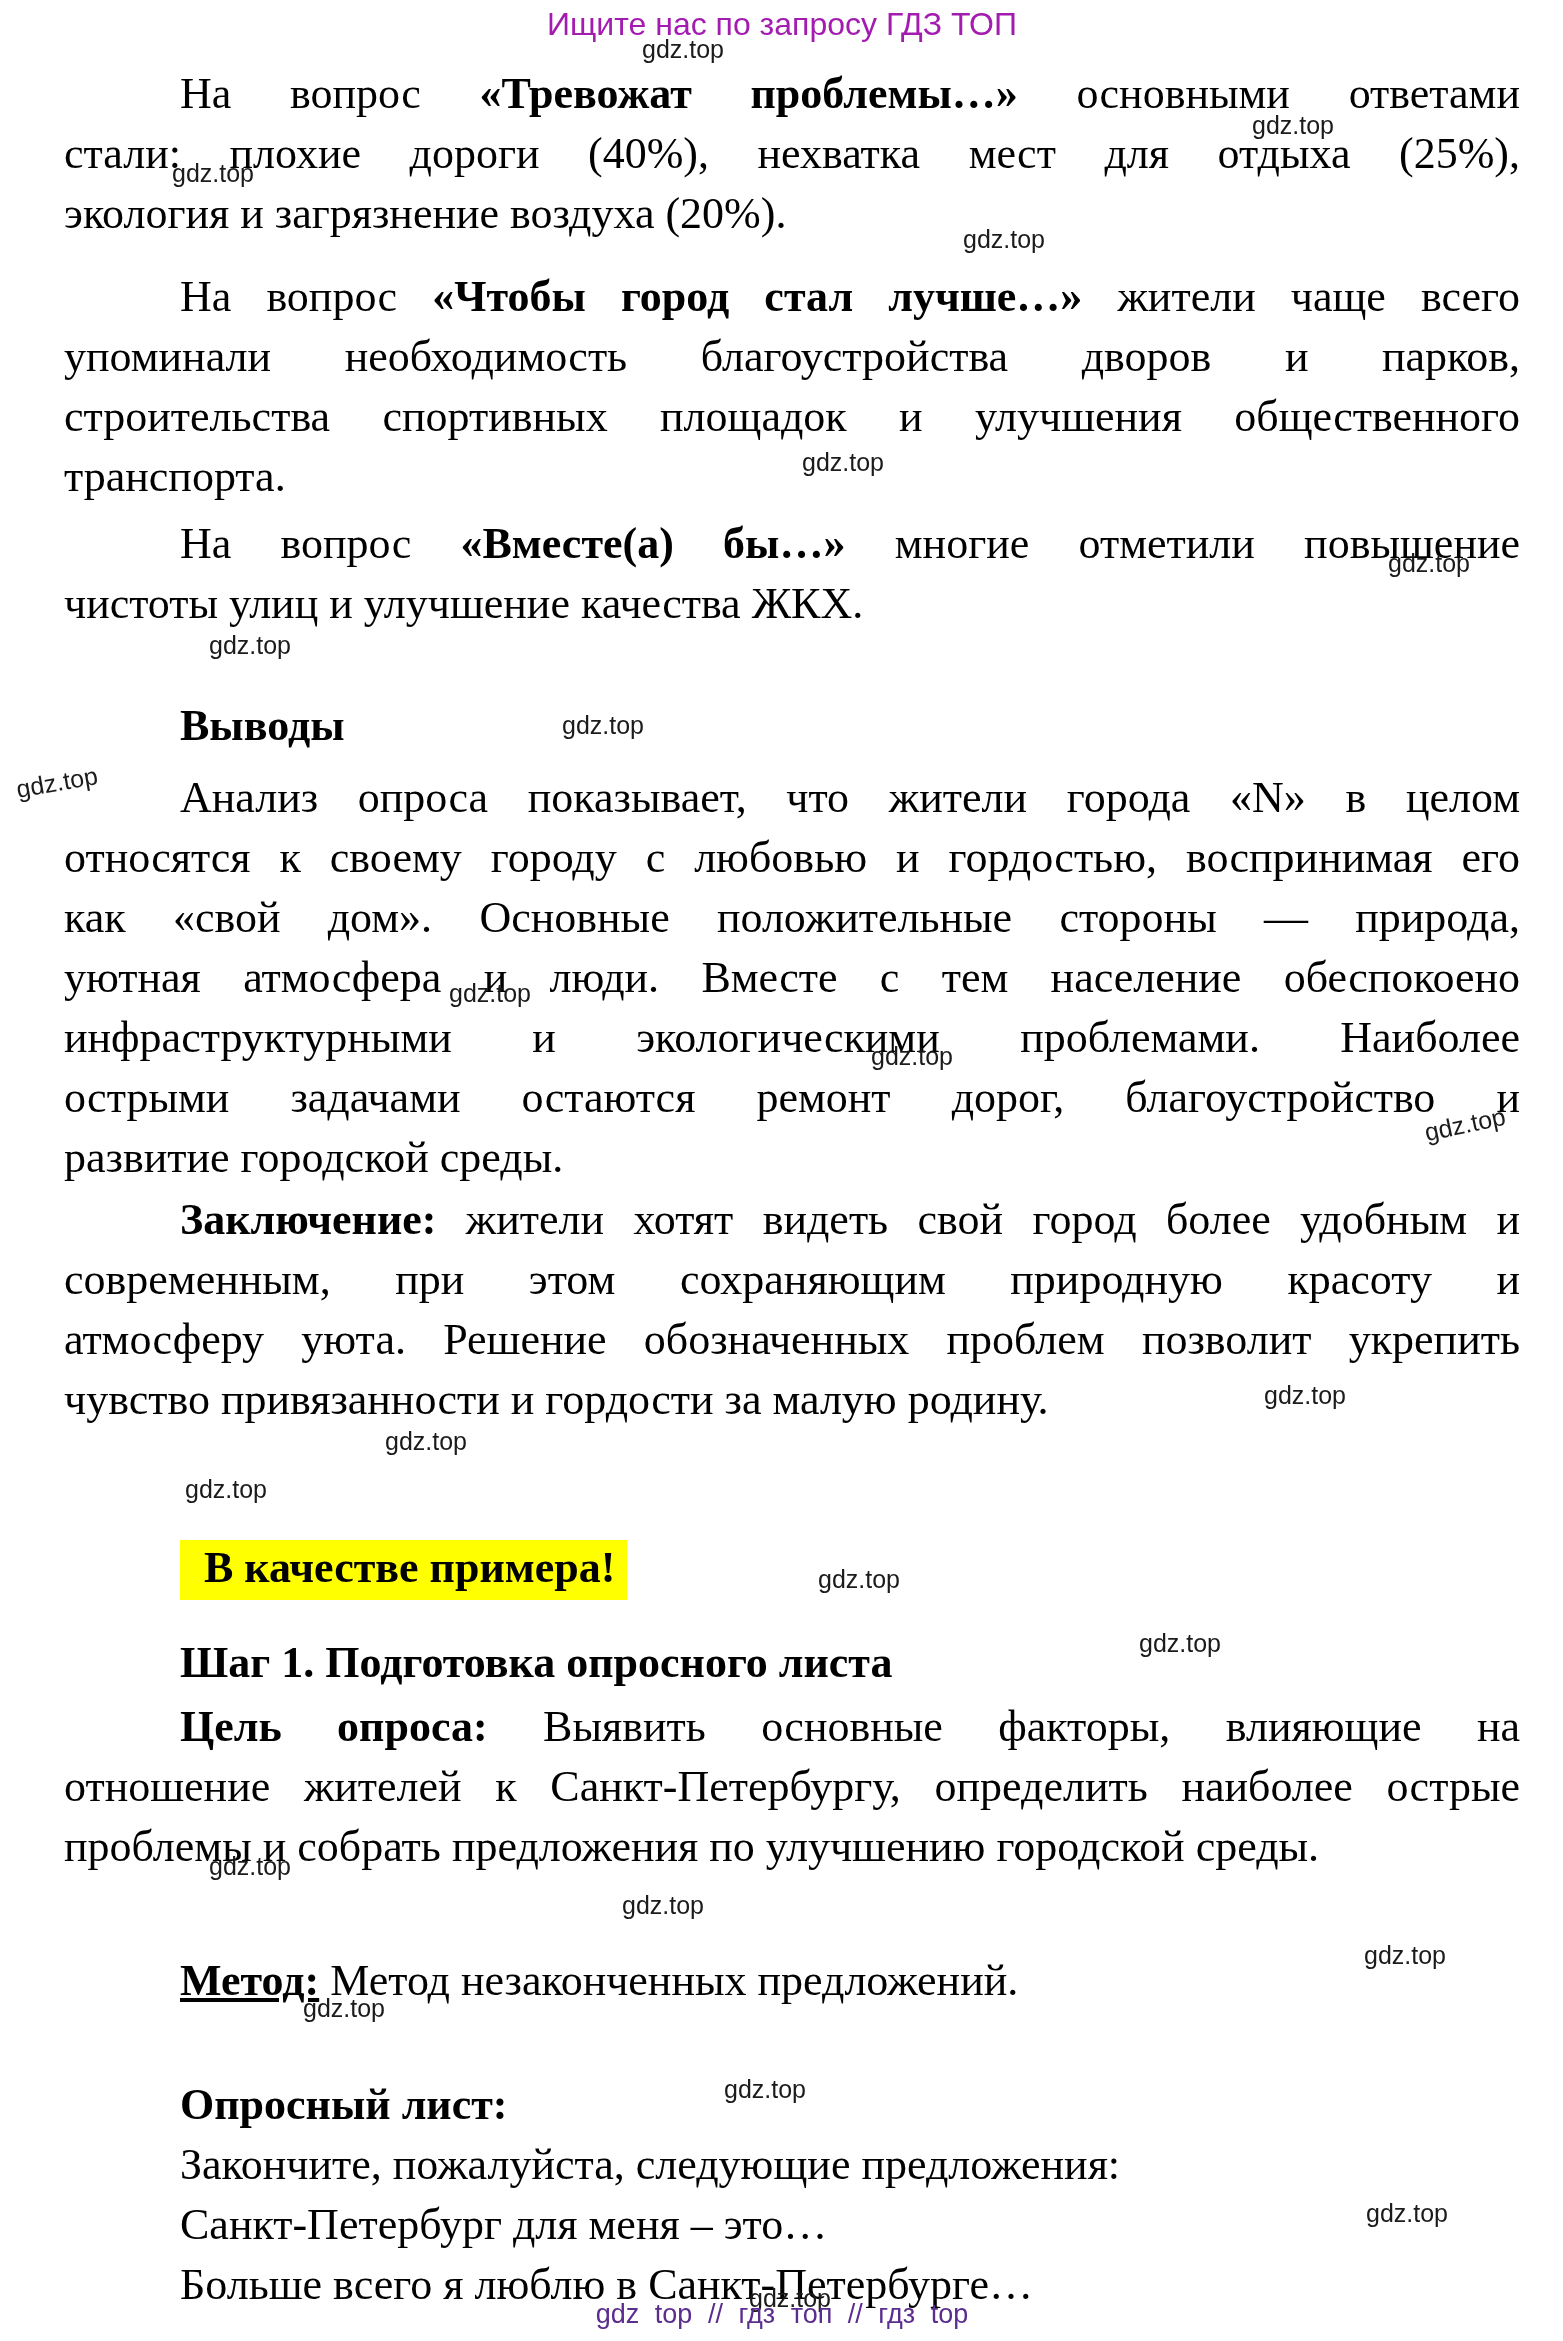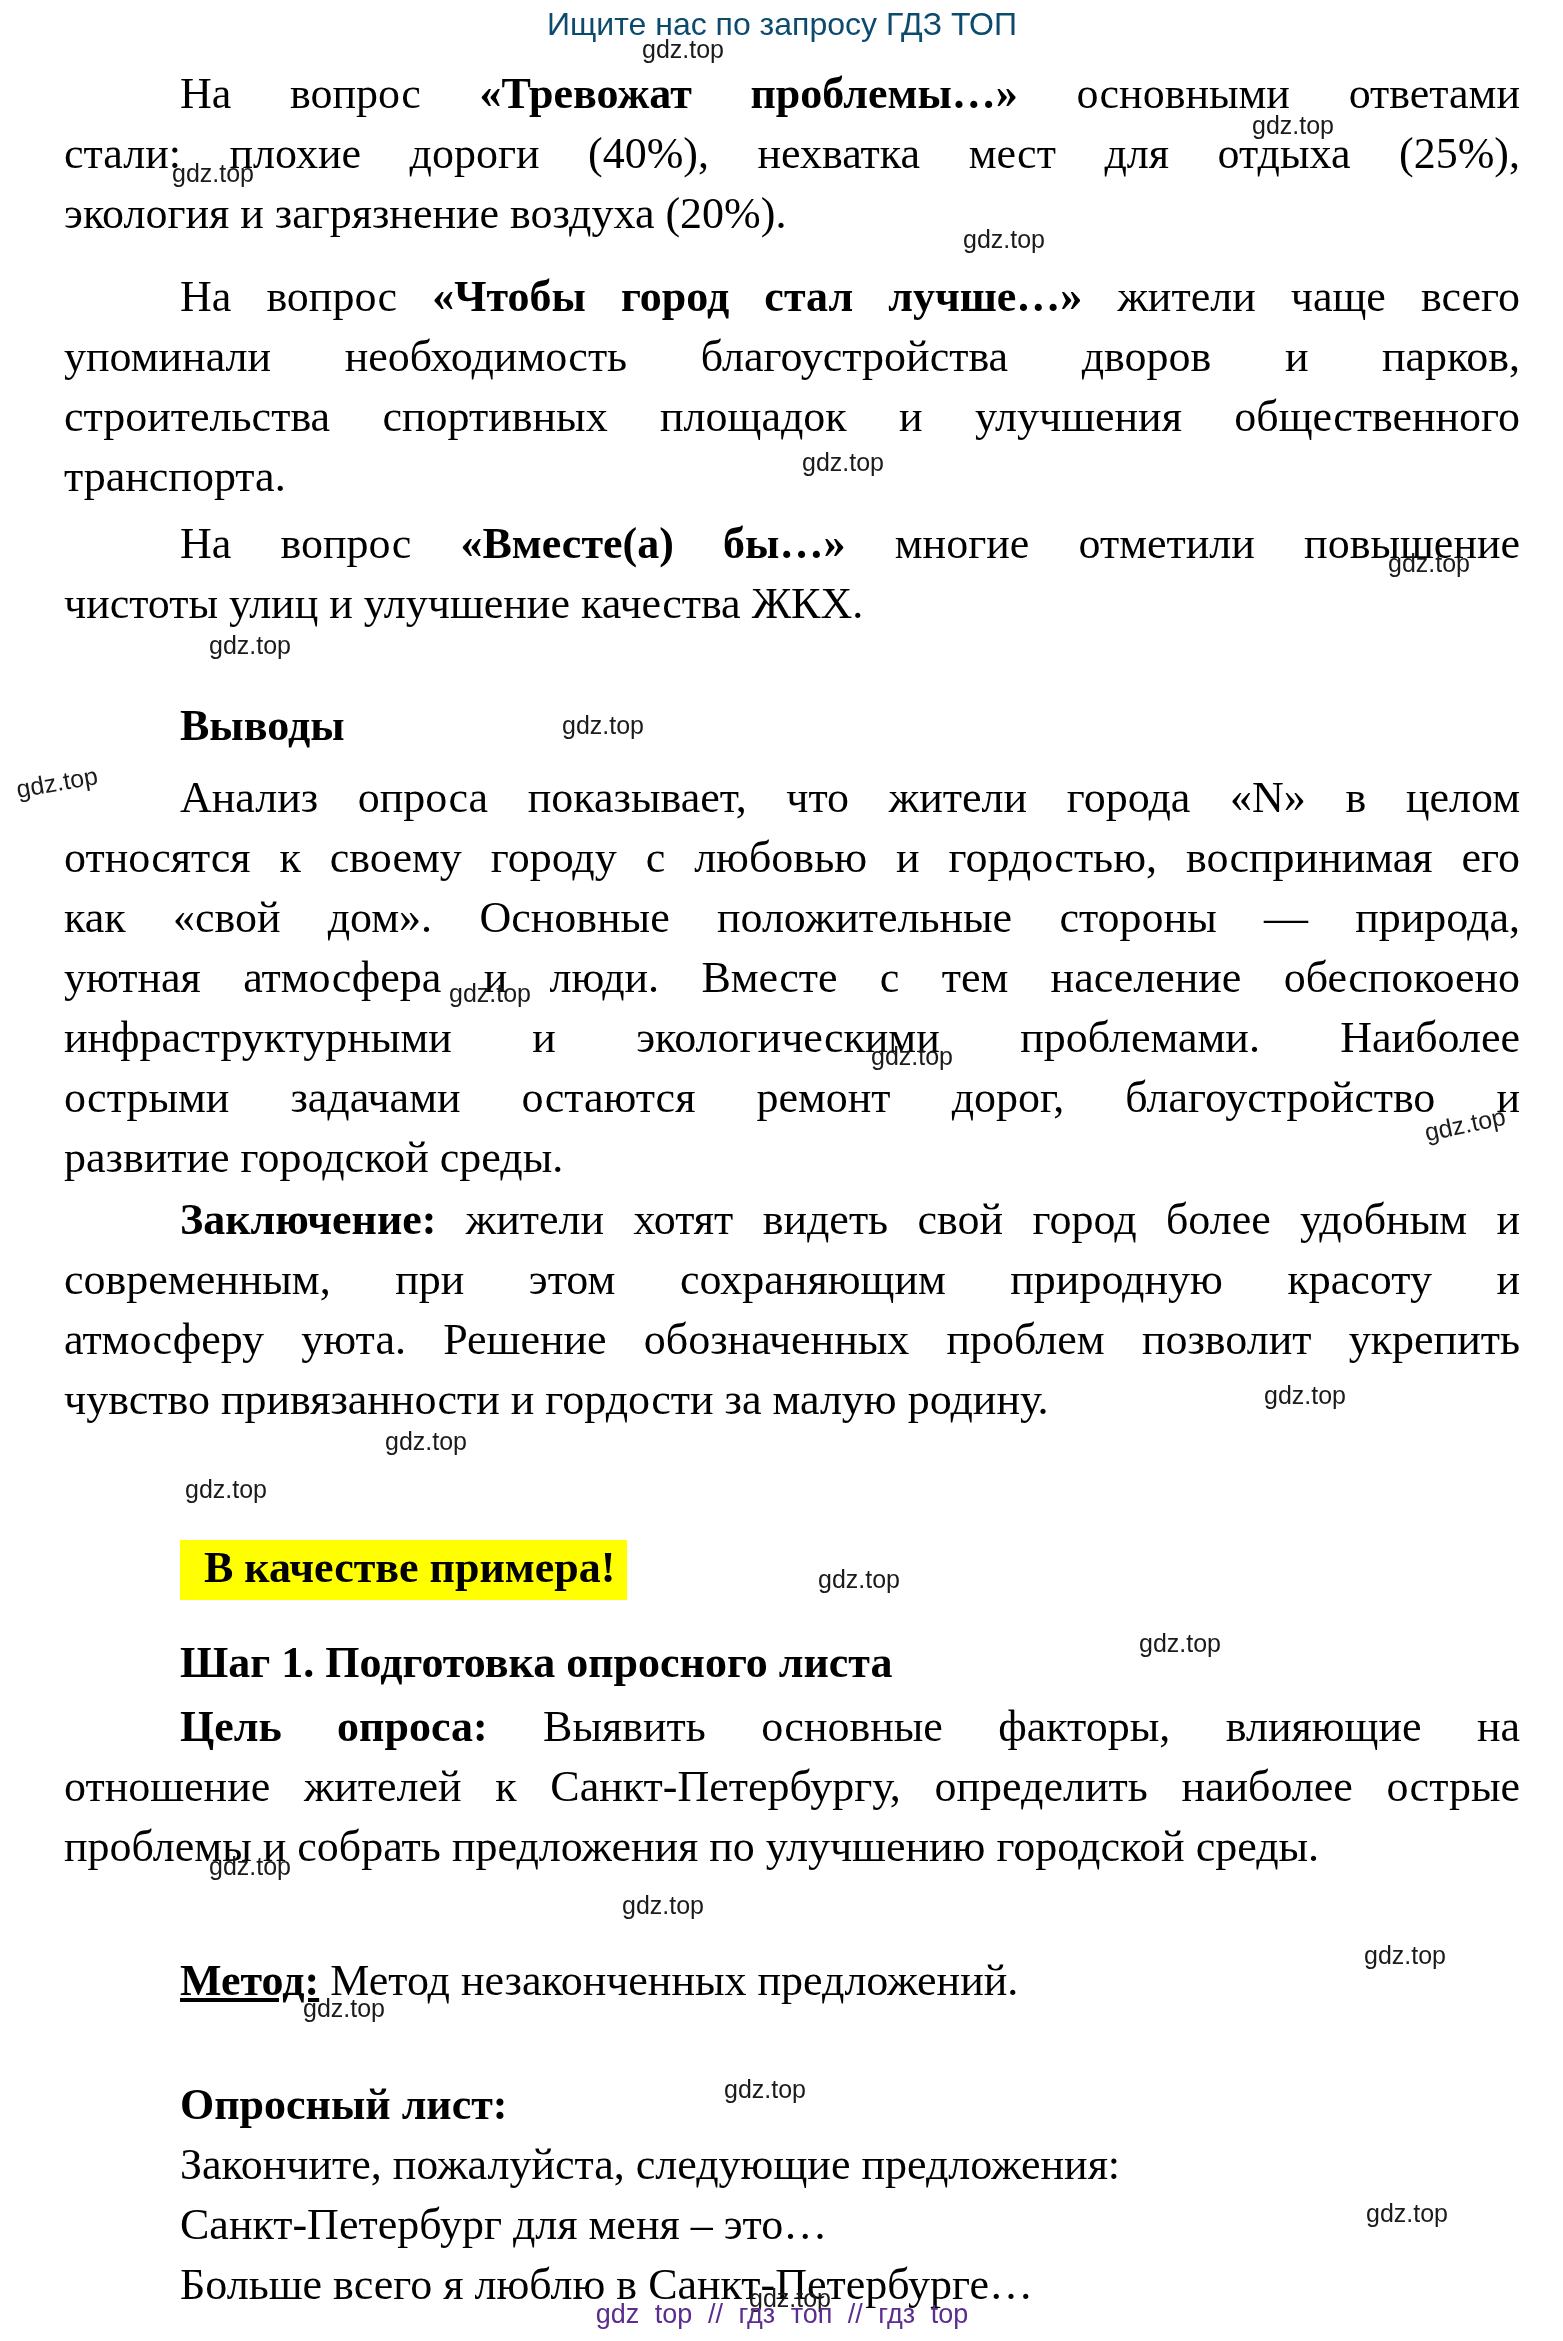--- a/index.html
+++ b/index.html
@@ -61,21 +61,21 @@
     font-family: "Liberation Sans", "DejaVu Sans", sans-serif;
     font-size: 27px;
     word-spacing: 8px;
   }
 </style>
 </head>
 <body>
 
 <div class="page">
 
-  <div class="banner" style="color: #0c4a6e;">Ищите нас по запросу ГДЗ ТОП</div>
+  <div class="banner" style="color: #a21caf;">Ищите нас по запросу ГДЗ ТОП</div>
 
   <div class="body-text">
 
     <div class="para p-worries">
       <div class="line just indent"><span>На вопрос </span><b>«Тревожат проблемы…»</b><span> основными ответами</span></div>
       <div class="line just">стали: плохие дороги (40%), нехватка мест для отдыха (25%),</div>
       <div class="line">экология и загрязнение воздуха (20%).</div>
     </div>
 
     <div class="para p-better">

